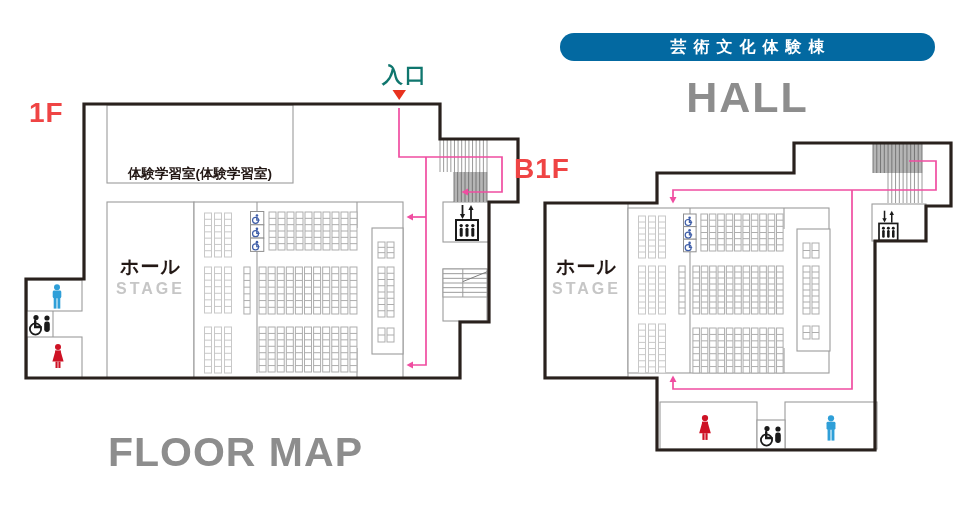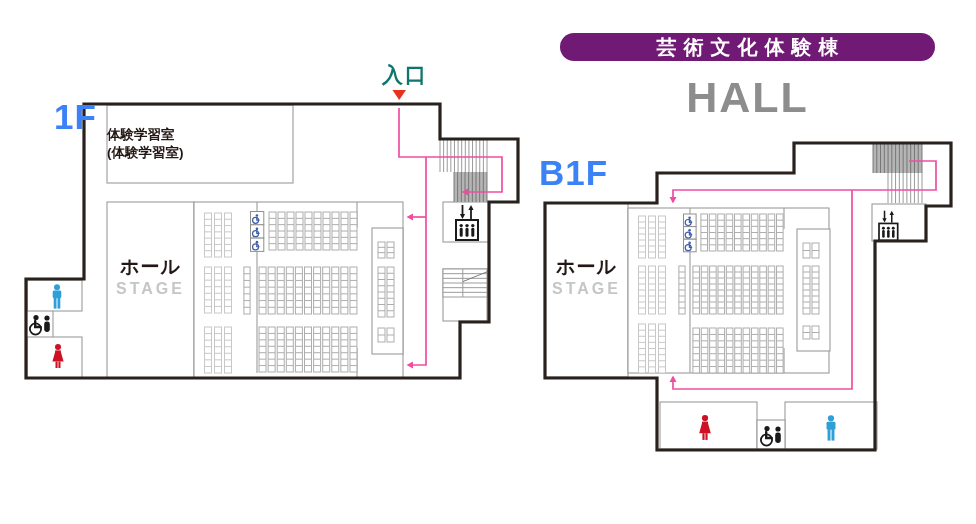--- a/index.html
+++ b/index.html
@@ -1,33 +1,33 @@
 <!DOCTYPE html>
 <html><head>
 <meta charset="utf-8">
 <style>
   html,body{margin:0;padding:0;background:#ffffff;}
   #stage{position:relative;width:976px;height:524px;background:#fff;overflow:hidden;
          font-family:"Liberation Sans","DejaVu Sans",sans-serif;}
   #plan-svg{position:absolute;left:0;top:0;}
   .abs{position:absolute;}
-  .floor-label{font-size:35px;font-weight:800;color:#3b82f6;letter-spacing:1px;line-height:1;margin-left:25px;}
+  .floor-label{font-size:28px;font-weight:800;color:#ef4444;letter-spacing:1px;line-height:1;}
   .f1-label{left:29px;top:99px;}
   .b1f-label{left:514px;top:155px;}
   .entrance-label{left:377px;top:64px;width:56px;text-align:center;
     font-size:21px;font-weight:800;color:#0f766e;letter-spacing:2px;line-height:1;}
-  .workshop-label{left:107px;top:105px;width:186px;height:78px;display:flex;flex-direction:column;
-    align-items:flex-start;justify-content:center;font-size:13.5px;font-weight:700;color:#231815;line-height:1.35;}
+  .workshop-label{left:107px;top:105px;width:186px;height:78px;display:flex;
+    align-items:flex-end;justify-content:center;font-size:13.5px;font-weight:700;color:#231815;line-height:1.35;}
   .stage-label{display:flex;flex-direction:column;align-items:center;line-height:1;}
   .stage-label .hall-name{font-size:19px;font-weight:700;color:#231815;letter-spacing:1px;}
   .stage-label .stage-word{font-size:16px;font-weight:700;color:#c6c6c6;letter-spacing:3px;margin-top:5px;}
   .stage-label-1f{left:107px;top:257px;width:87px;}
   .stage-label-b1f{left:545px;top:257px;width:83px;}
-  .building-badge{left:560px;top:33px;width:375px;height:28px;border-radius:14px;background:#701a75;
-    display:flex;align-items:center;justify-content:center;color:#ffffff;font-size:20px;font-weight:700;
+  .building-badge{left:560px;top:33px;width:375px;height:28px;border-radius:14px;background:#0369a1;
+    display:flex;align-items:center;justify-content:center;color:#ffffff;font-size:16px;font-weight:700;
     letter-spacing:7px;text-indent:7px;line-height:1;}
   .hall-title{left:560px;top:76px;width:375px;text-align:center;font-size:43px;font-weight:700;
     color:#8d8d8d;letter-spacing:2px;line-height:1;}
   .floor-map-title{left:108px;top:432px;font-size:41px;font-weight:700;color:#8d8d8d;
     letter-spacing:1px;line-height:1;}
 </style>
 </head>
 <body>
 
 <div id="stage">
@@ -934,13 +934,14 @@
     <span class="stage-word">STAGE</span>
   </div>
 
   <div class="abs stage-label stage-label-b1f">
     <span class="hall-name">ホール</span>
     <span class="stage-word">STAGE</span>
   </div>
 
   <div class="abs building-badge">芸術文化体験棟</div>
   <div class="abs hall-title">HALL</div>
+  <div class="abs floor-map-title">FLOOR MAP</div>
 </div>
 
 </body></html>

